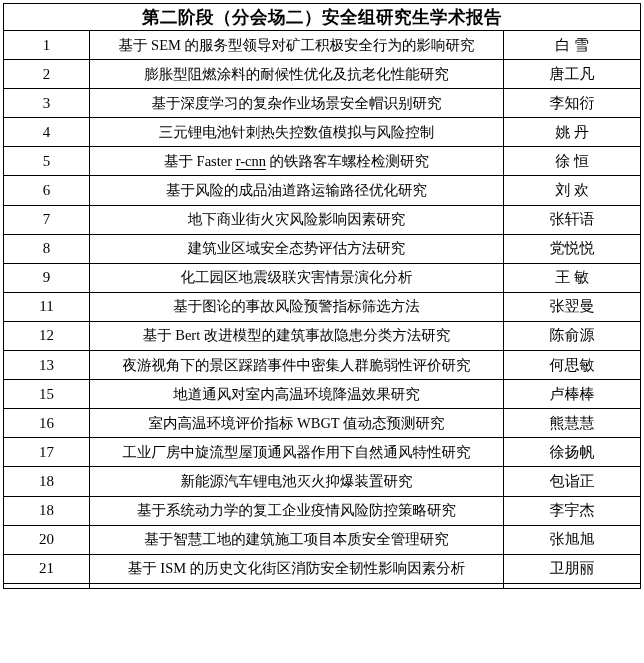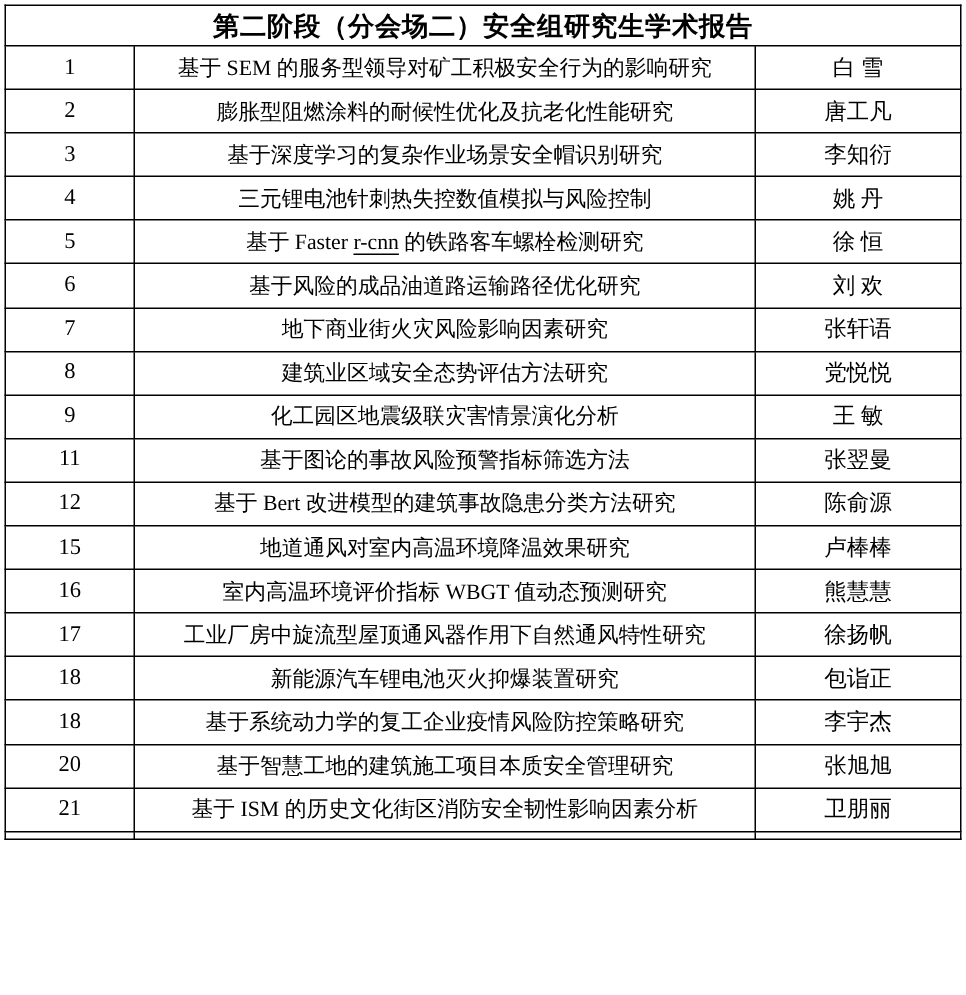--- a/index.html
+++ b/index.html
@@ -145,20 +145,25 @@
     <td class="title-cell">基于图论的事故风险预警指标筛选方法</td>
     <td class="name-cell">张翌曼</td>
   </tr>
 
   <tr class="data-row">
     <td class="num-cell">12</td>
     <td class="title-cell">基于 Bert 改进模型的建筑事故隐患分类方法研究</td>
     <td class="name-cell">陈俞源</td>
   </tr>
 
+  <tr class="data-row">
+    <td class="num-cell">13</td>
+    <td class="title-cell">夜游视角下的景区踩踏事件中密集人群脆弱性评价研究</td>
+    <td class="name-cell">何思敏</td>
+  </tr>
 
 
   <tr class="data-row">
     <td class="num-cell">15</td>
     <td class="title-cell">地道通风对室内高温环境降温效果研究</td>
     <td class="name-cell">卢棒棒</td>
   </tr>
 
   <tr class="data-row">
     <td class="num-cell">16</td>

